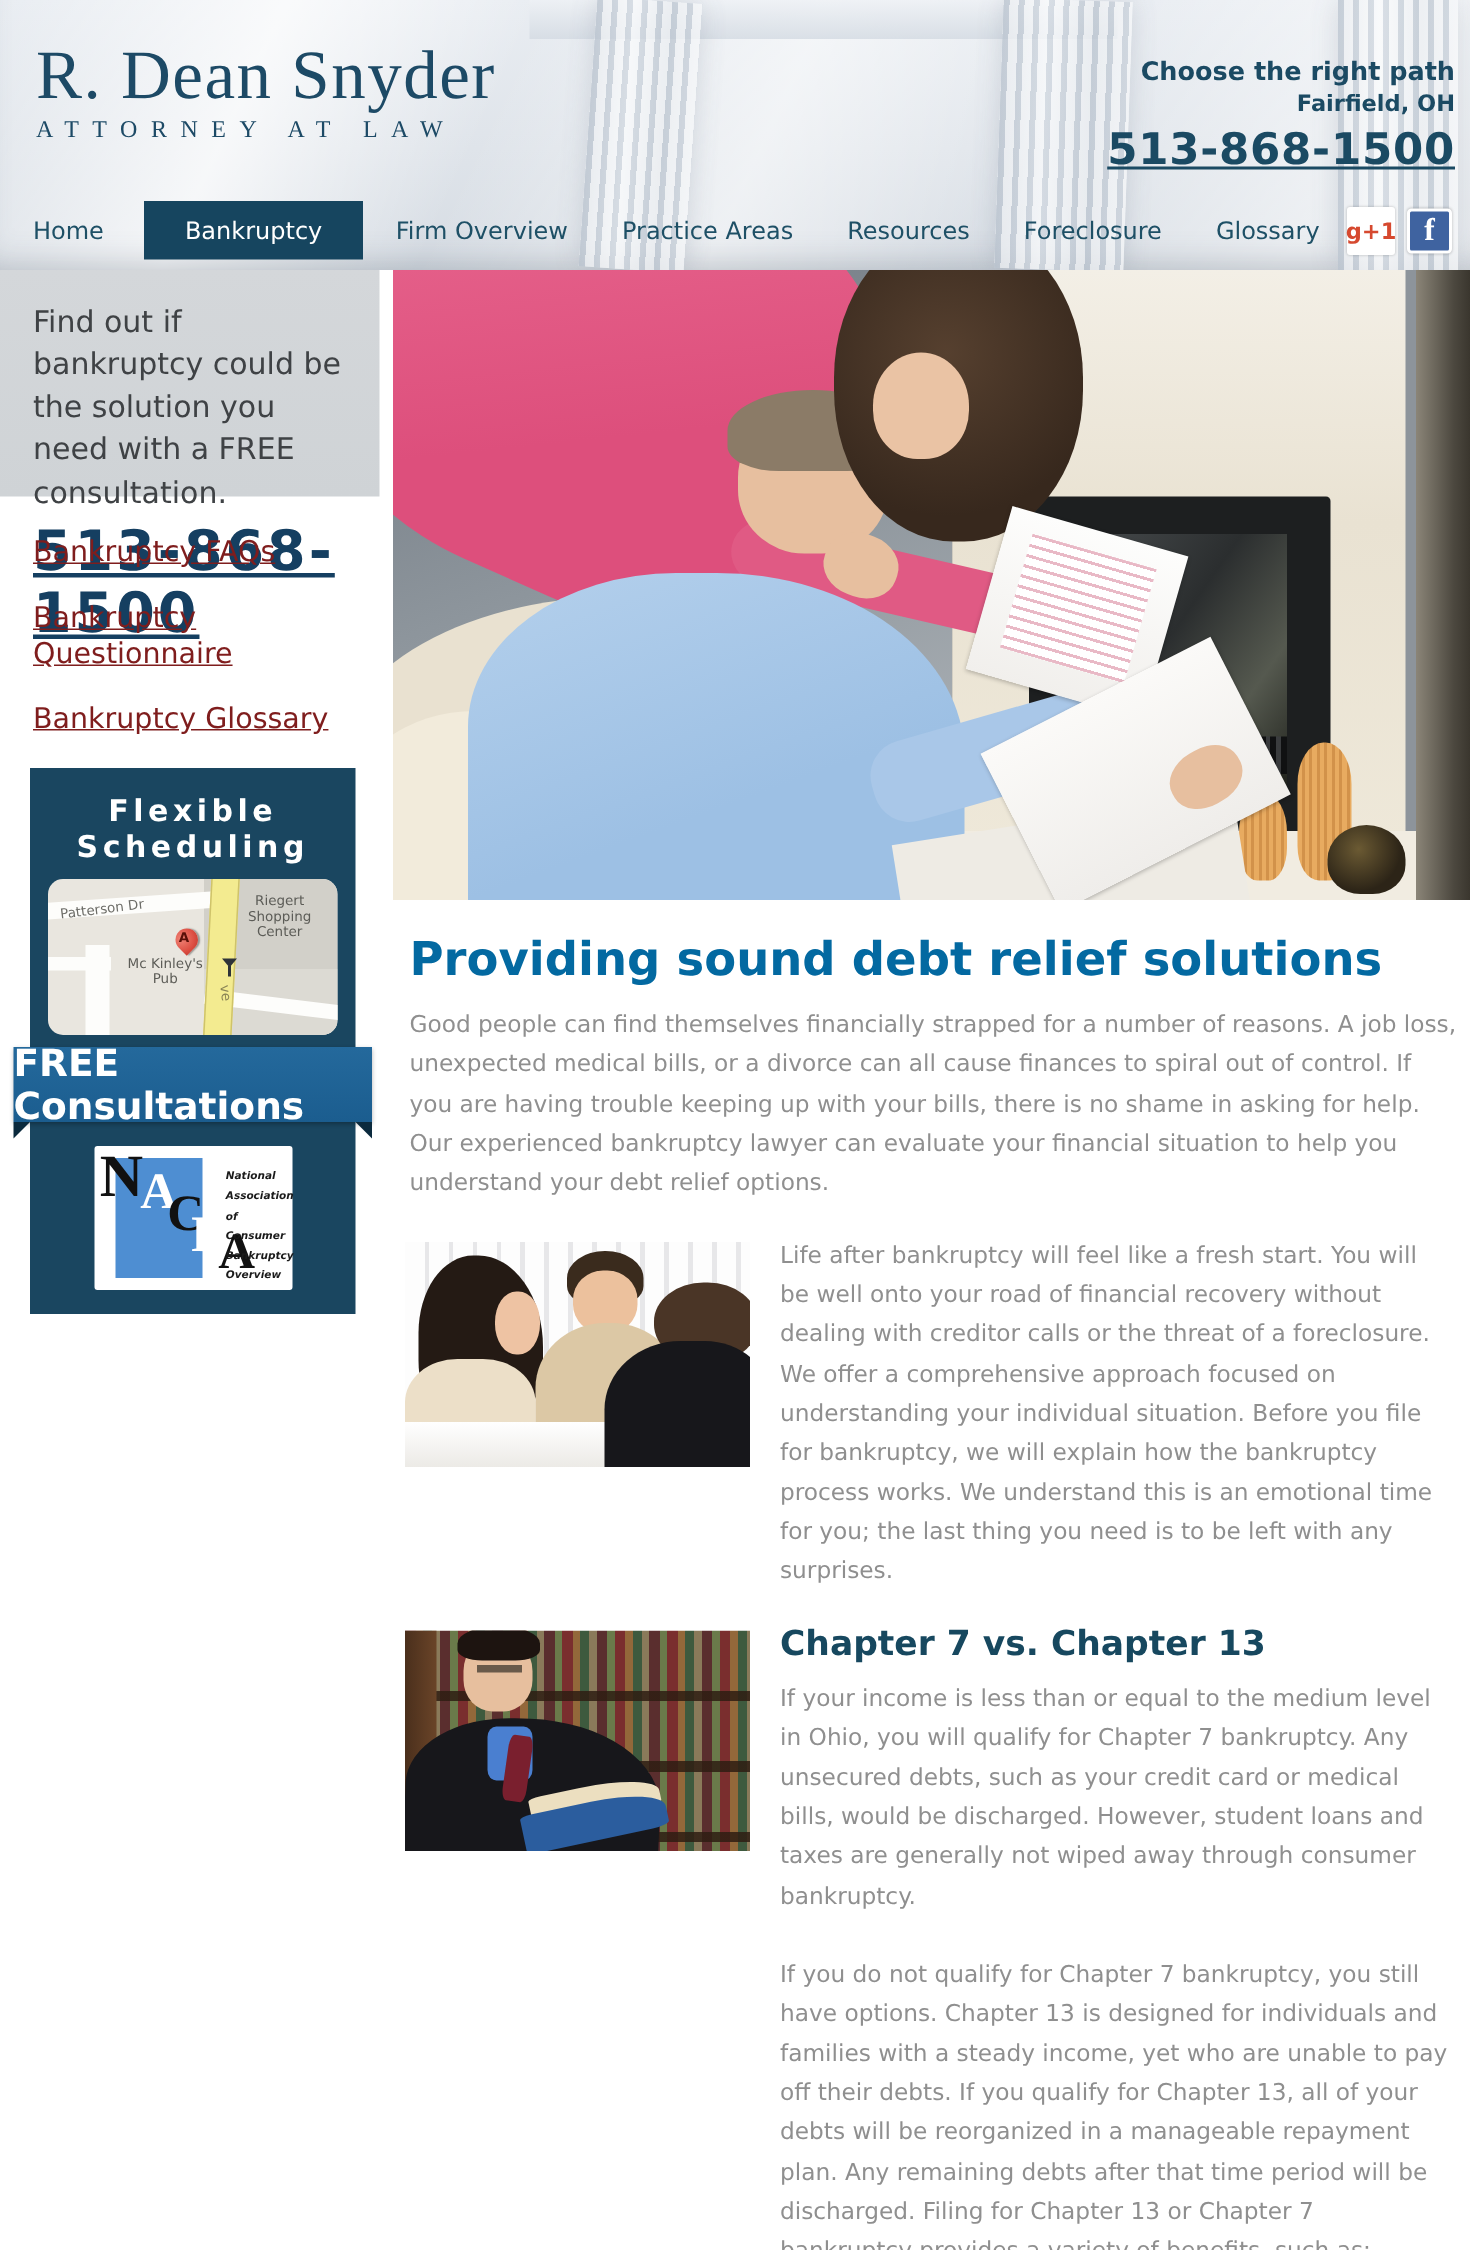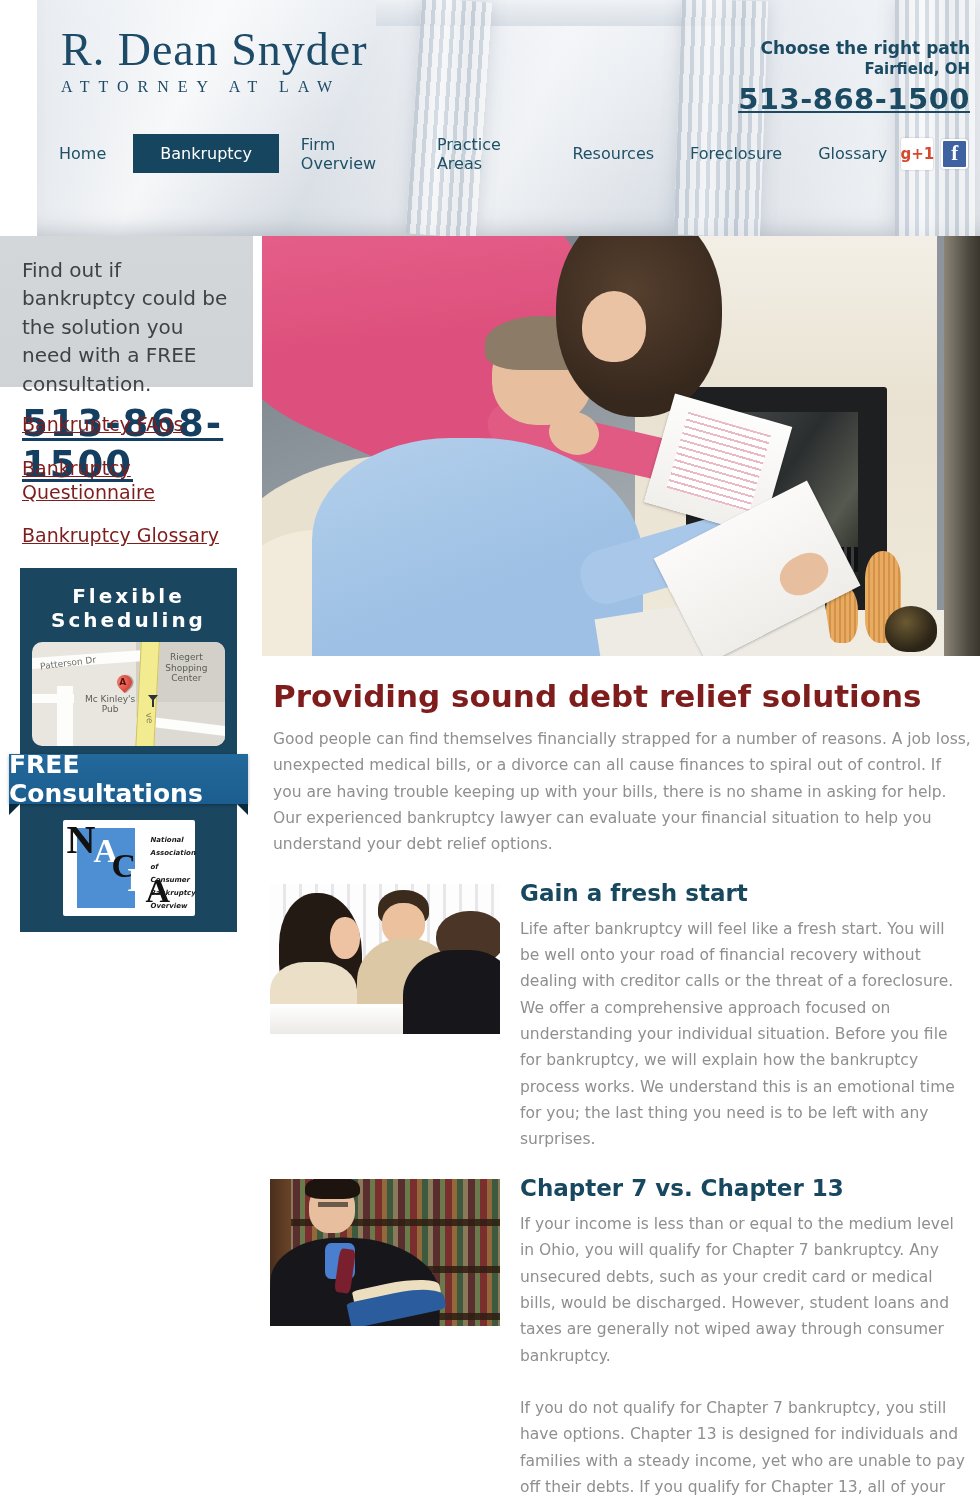--- a/index.html
+++ b/index.html
@@ -6,26 +6,25 @@
   html,body { background:#ffffff; }
   body {
     width:980px; min-height:1500px; margin:0 auto;
     font-family:"DejaVu Sans","Liberation Sans",sans-serif;
     position:relative;
   }
   .page { width:980px; position:relative; }
 
   
   .site-header {
-    position:relative; height:236px; overflow:hidden;
+    position:relative; height:180px; overflow:hidden;
     background:
       linear-gradient(115deg, rgba(255,255,255,.0) 0%, rgba(255,255,255,.75) 18%, rgba(255,255,255,0) 34%, rgba(255,255,255,.55) 52%, rgba(255,255,255,0) 70%, rgba(255,255,255,.5) 88%),
       linear-gradient(180deg,#e9edf2 0%, #dfe4ea 55%, #d6dce3 100%);
     box-shadow: inset 0 -18px 22px -16px rgba(90,100,115,.35);
-    margin-left: 37px;
   }
   .hcol {
     position:absolute; top:0; height:100%; opacity:.75; pointer-events:none;
     background:
       repeating-linear-gradient(90deg, rgba(168,180,194,.45) 0 4px, rgba(255,255,255,.65) 4px 10px),
       linear-gradient(90deg,#c4ccd6 0%, #f3f6f9 35%, #c9d1da 70%, #e6eaef 100%);
     box-shadow: 0 0 18px rgba(120,132,148,.35);
   }
   .hcol.c1 { left:40%; width:70px; transform:rotate(4deg); }
   .hcol.c2 { left:68%; width:86px; transform:rotate(2deg); }
@@ -130,21 +129,21 @@
   .h-man-head { left:32%; top:22%; width:14%; height:23%; background:#e7bf9f; border-radius:48% 48% 44% 44%; }
   .h-man-hair { left:31%; top:19%; width:16%; height:13%; background:#8b7b67; border-radius:50% 50% 30% 30%; }
   .h-man-hand { left:40%; top:42%; width:7%; height:10%; background:#e7bf9f; border-radius:46%; transform:rotate(20deg); }
   .h-paper1 { left:55%; top:41%; width:17%; height:27%; background:linear-gradient(180deg,#fdfdfc,#f1efec); transform:rotate(16deg); box-shadow:0 1px 3px rgba(0,0,0,.25); }
   .h-paper1 i { position:absolute; left:15%; top:12%; width:70%; height:70%; background:repeating-linear-gradient(180deg,#e9b9c6 0 2px,#ffffff 2px 7px); }
   .h-paper2 { left:57%; top:66%; width:24%; height:28%; background:linear-gradient(180deg,#fbfaf8,#efedea); transform:rotate(-27deg); box-shadow:0 1px 3px rgba(0,0,0,.25); }
   .h-laptop { left:47%; top:87%; width:32%; height:18%; background:#eeebe4; transform:rotate(-9deg); }
   .h-hand2 { left:72%; top:76%; width:7%; height:9%; background:#e7bf9f; border-radius:46%; transform:rotate(-30deg); }
 
   .main-body { padding:10px 12px 0 11px; }
-  .page-title { margin-top:12px; font-size:31px; font-weight:600; color:#7f1d1d; }
+  .page-title { margin-top:12px; font-size:31px; font-weight:600; color:#0369a1; }
   .lead { margin-top:12px; font-size:15.5px; line-height:1.7; color:#8f8f8f; width:700px; }
   .section { position:relative; padding-left:247px; margin-top:22px; min-height:160px; }
   .section-photo { position:absolute; left:-3px; top:4px; width:230px; overflow:hidden; }
   .photo1 { height:150px; }
   .photo2 { height:147px; }
   .section-photo * { position:absolute; }
   
   .p1-bg { left:0; top:0; width:100%; height:100%; background:repeating-linear-gradient(90deg,#fdfdfd 0 13px,#e7e7e9 13px 16px); }
   .p1-table { left:0; bottom:0; width:100%; height:20%; background:linear-gradient(180deg,#ffffff,#eceae6); }
   .p1-w-hair { left:4%; top:6%; width:36%; height:78%; background:#241a14; border-radius:44% 52% 40% 40%; }
@@ -312,21 +311,20 @@
             <span class="p1-w-hair"></span>
             <span class="p1-w-face"></span>
             <span class="p1-w-card"></span>
             <span class="p1-m-hair"></span>
             <span class="p1-m-face"></span>
             <span class="p1-m-sweater"></span>
             <span class="p1-table"></span>
             <span class="p1-fg-hair"></span>
             <span class="p1-fg-suit"></span>
           </div>
-          <h2 class="section-title">Gain a fresh start</h2>
           <p class="section-text">Life after bankruptcy will feel like a fresh start. You will be well onto your road of financial recovery without dealing with creditor calls or the threat of a foreclosure. We offer a comprehensive approach focused on understanding your individual situation. Before you file for bankruptcy, we will explain how the bankruptcy process works. We understand this is an emotional time for you; the last thing you need is to be left with any surprises.</p>
         </div>
 
         <div class="section">
           <div class="section-photo photo2">
             <span class="p2-bg"></span>
             <span class="p2-wood"></span>
             <span class="p2-suit"></span>
             <span class="p2-shirt"></span>
             <span class="p2-tie"></span>

